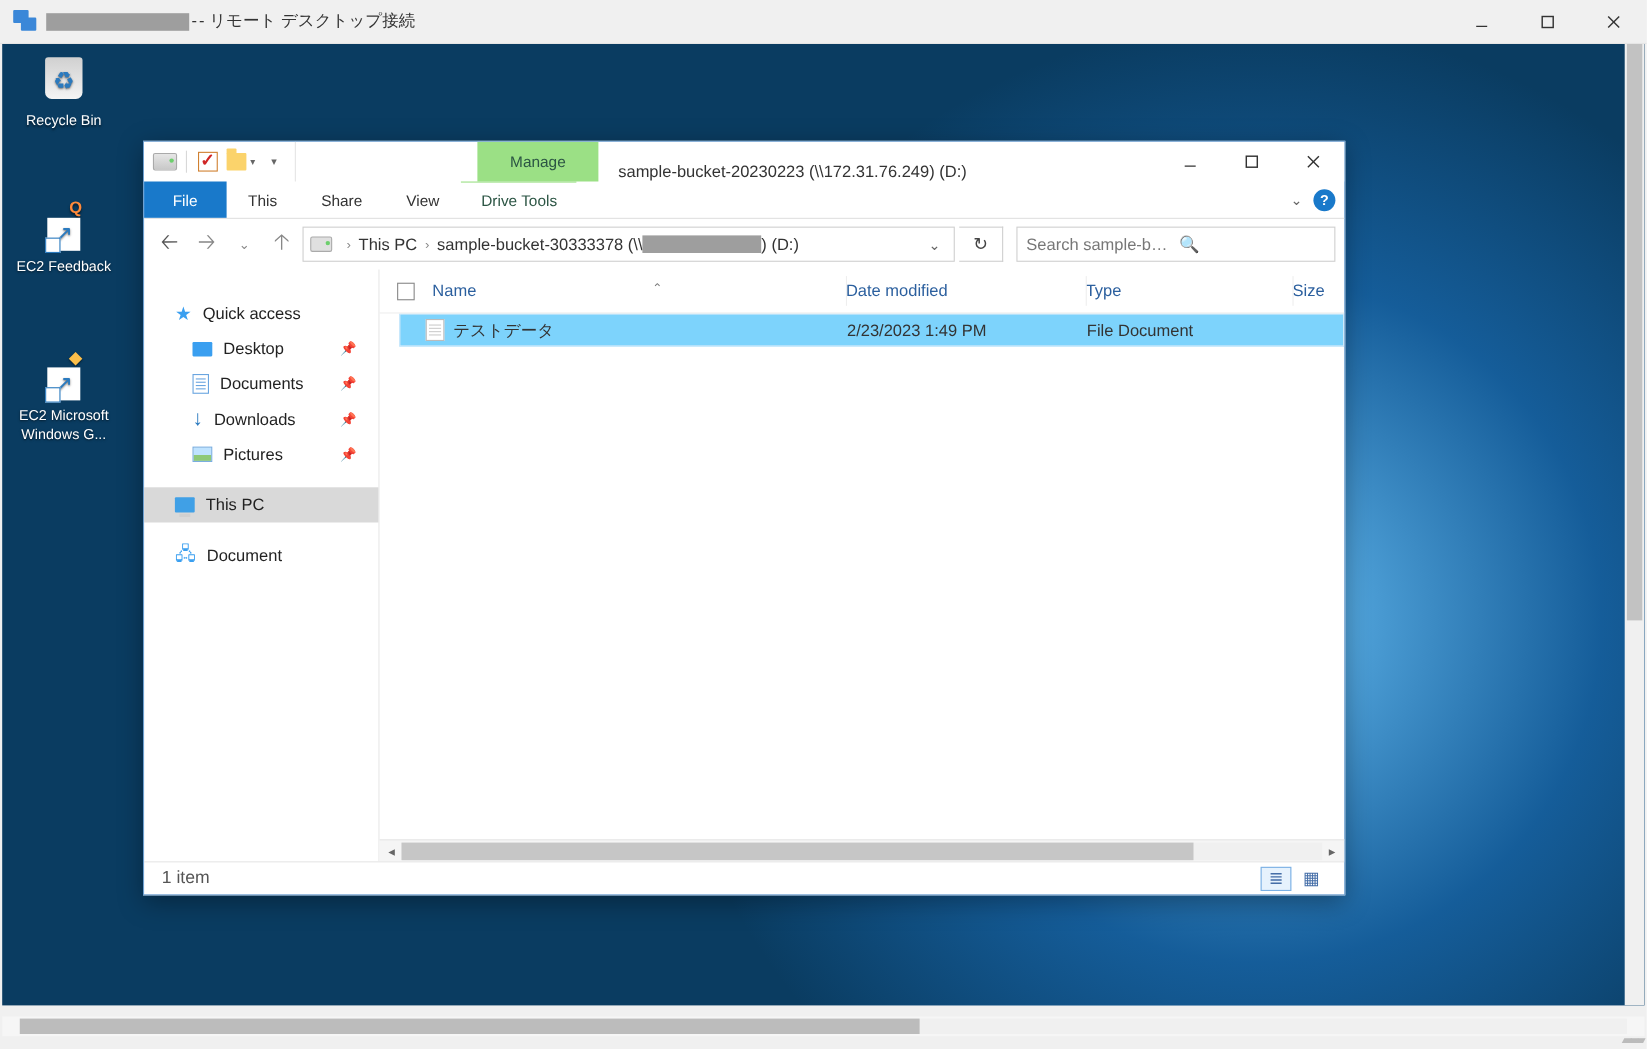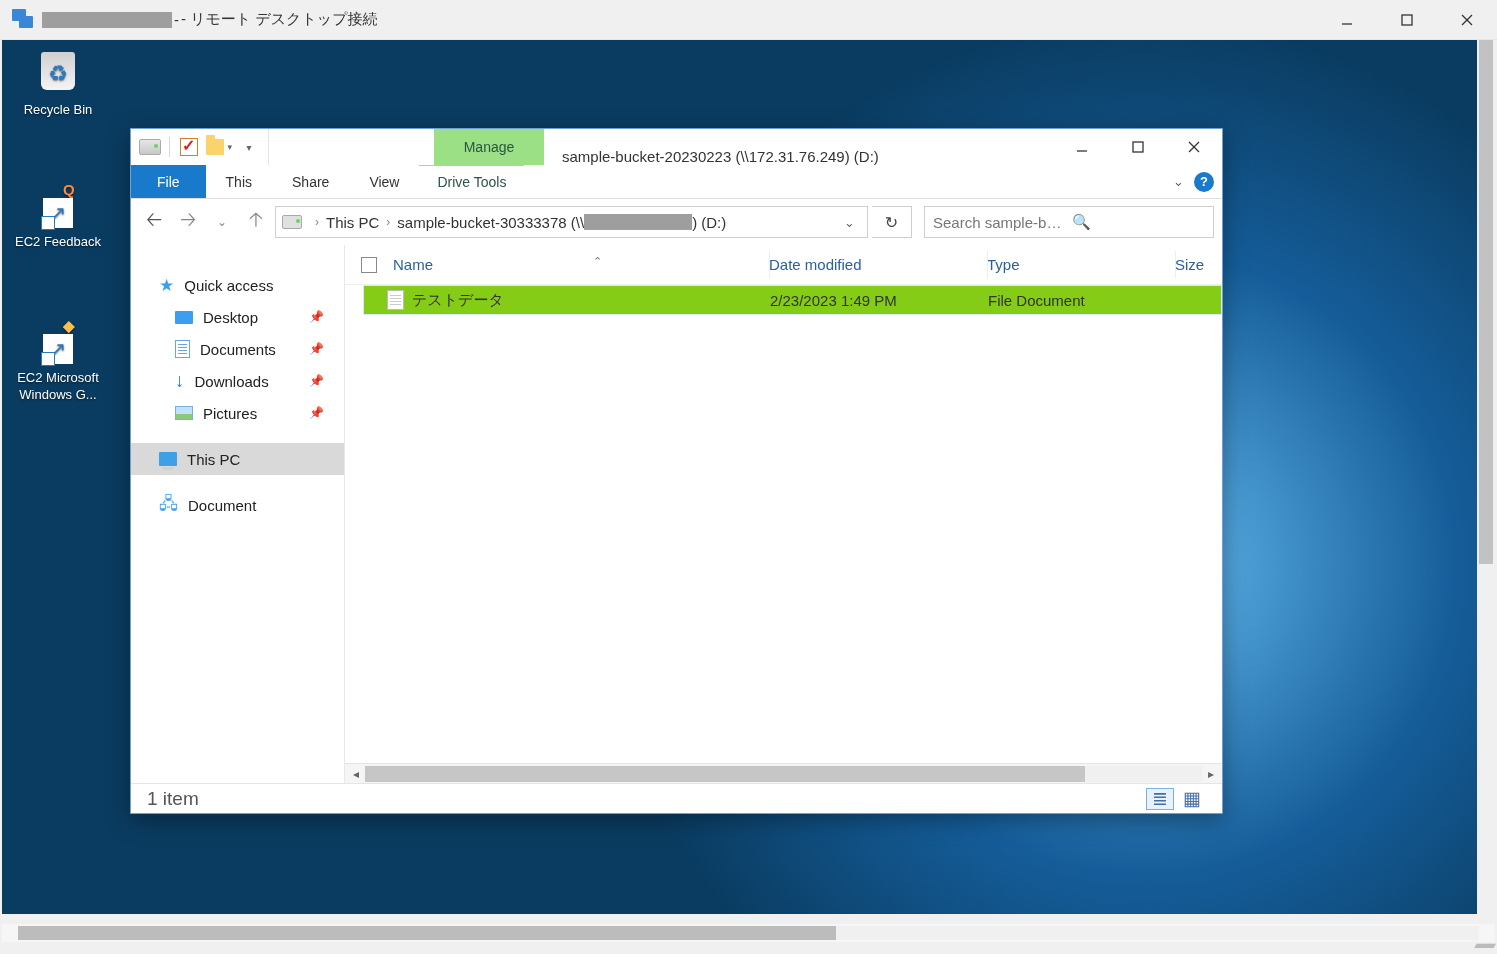--- a/index.html
+++ b/index.html
@@ -92,30 +92,30 @@
   .ic-pc::after { content:""; position:absolute; left:4px; right:4px; height:3px; background:#d0d0d0; bottom:-4px;}
   .ic-net { color:#3a9ff0; font-size:17px;}
 
   .list { flex:1; display:flex; flex-direction:column; min-width:0;}
   .cols { height:40px; display:flex; align-items:center; border-bottom:1px solid #eee; color:#2b5f9e; font-size:15px; position:relative;}
   .col-div { position:absolute; top:6px; bottom:6px; width:1px; background:#eee;}
   .cols .chk { width:48px; display:flex; justify-content:center;}
   .cols .chk-box { width:16px; height:16px; border:1px solid #888;}
   .sort-caret { position:absolute; left:200px; top:-1px; font-size:11px; color:#777;}
   .rows { flex:1; overflow:hidden;}
-  .row { height:30px; display:flex; align-items:center; background:#84cc16; border:1px solid #d8ebfb; font-size:15px; color:#333;}
+  .row { height:30px; display:flex; align-items:center; background:#7dd3fc; border:1px solid #d8ebfb; font-size:15px; color:#333;}
   .row .fi { width:48px; display:flex; justify-content:flex-end; padding-right:8px;}
   .file-ico { width:17px; height:20px; border:1px solid #bbb; background:#fff; position:relative;}
   .file-ico::after{content:""; position:absolute; left:2px; top:4px; right:2px; height:1px; background:#ccc; box-shadow:0 3px 0 #ccc,0 6px 0 #ccc,0 9px 0 #ccc;}
   .hscroll { height:20px; border-top:1px solid #e5e5e5; display:flex; align-items:center; background:#f5f5f5; padding:0 2px;}
   .hscroll .arr{ width:18px; text-align:center; color:#666; font-size:12px;}
   .hscroll .track{ flex:1; height:16px; background:#f0f0f0; position:relative;}
   .hscroll .thumb{ position:absolute; left:0; top:0; bottom:0; width:86%; background:#c6c6c6;}
 
-  .status { height:30px; border-top:1px solid #e5e5e5; display:flex; align-items:center; padding:0 16px; font-size:19px; color:#555;}
+  .status { height:30px; border-top:1px solid #e5e5e5; display:flex; align-items:center; padding:0 16px; font-size:16px; color:#555;}
   .status .views { margin-left:auto; display:flex; gap:4px;}
   .status .vbtn { width:28px; height:22px; border:1px solid transparent; display:flex; align-items:center; justify-content:center; color:#456ea8;}
   .status .vbtn.sel { border-color:#7ab0e4; background:#e6f2fd;}
 
   
   .vp-scroll { position:absolute; right:0; top:0; bottom:0; width:18px; background:#f0f0f0;}
   .vp-scroll .vthumb { position:absolute; left:2px; right:2px; top:0; height:60%; background:#c2c2c2;}
   
   .rdp-bottom { position:absolute; left:2px; right:2px; bottom:12px; height:18px; background:#f6f6f6; }
   .rdp-bottom .track { position:absolute; left:16px; right:16px; top:2px; bottom:2px; background:#f0f0f0;}

